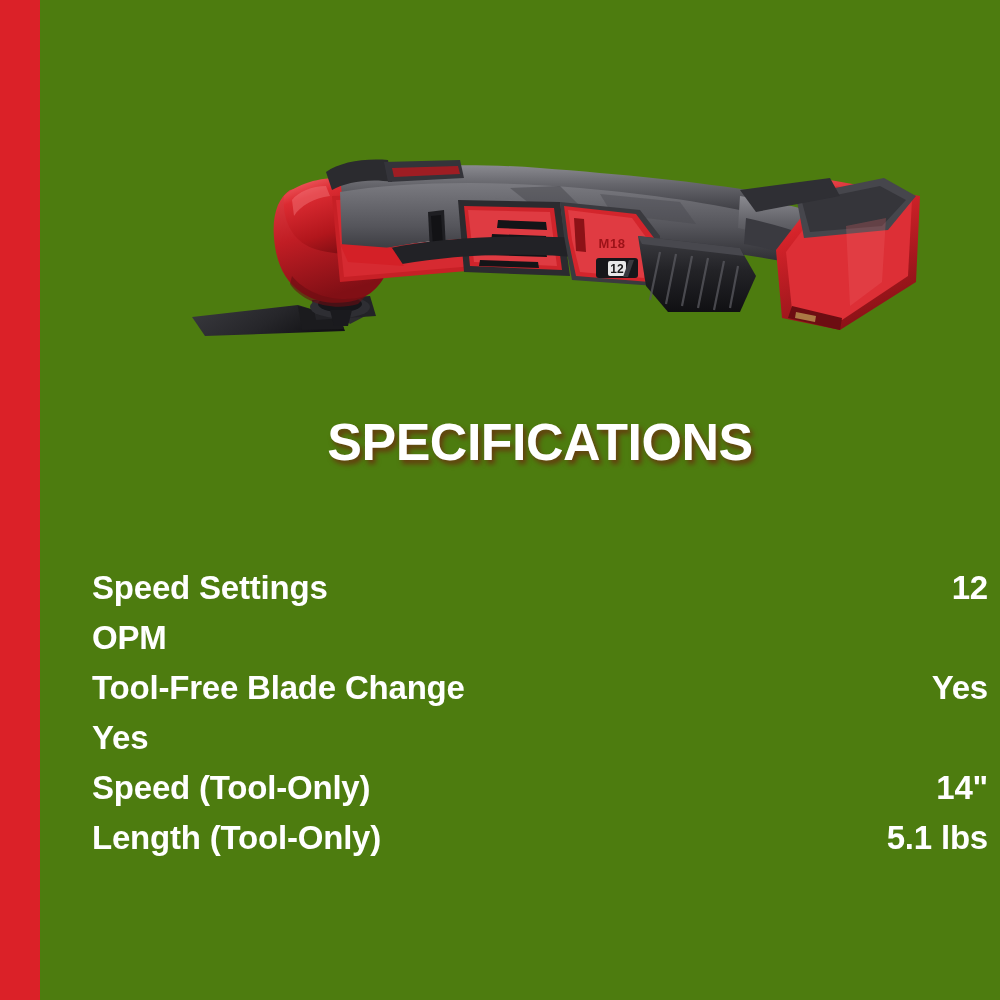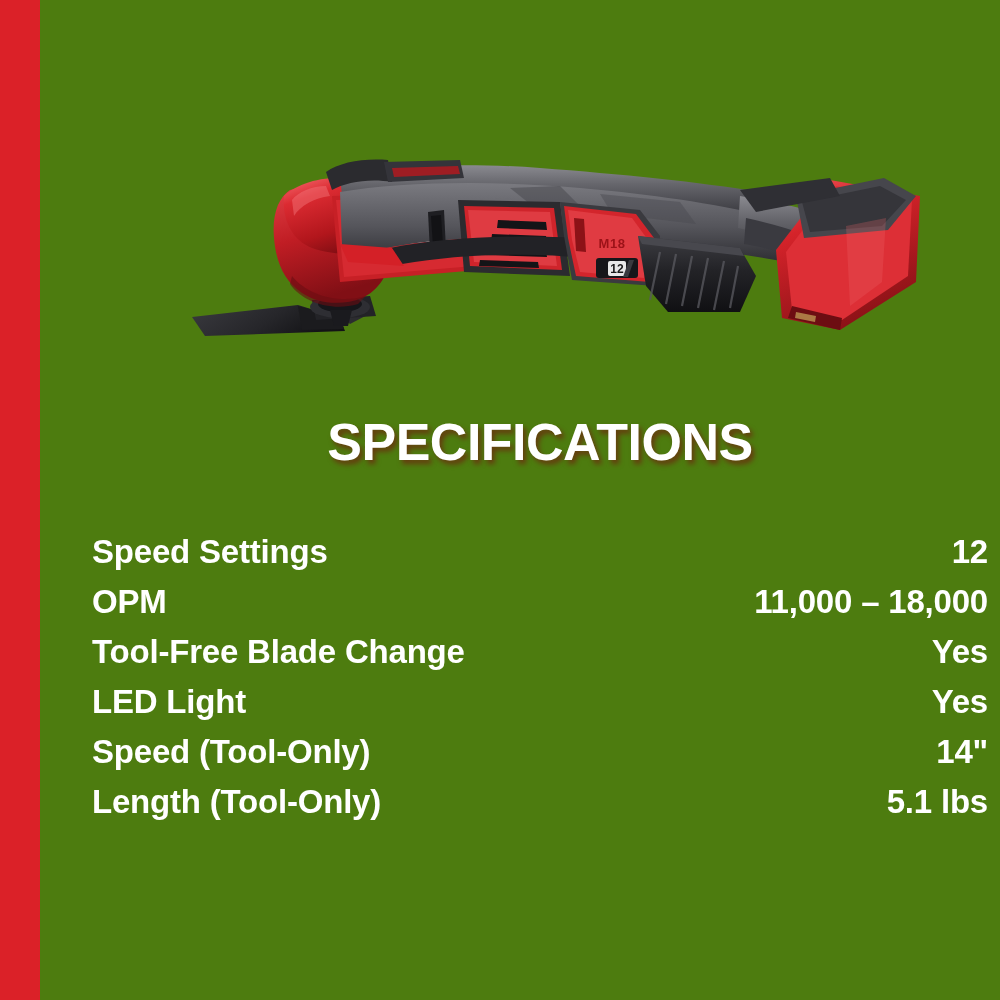--- a/index.html
+++ b/index.html
@@ -28,21 +28,21 @@
     letter-spacing:-0.5px;
     line-height:1;
     text-shadow:3px 4px 5px rgba(120,8,14,0.55);
     font-family:"Liberation Sans", sans-serif;
   }
 
   
   .spec-table{
     position:absolute;
     left:52px;
-    top:527px;
+    top:563px;
     width:896px;
   }
   .spec-row{
     display:flex;
     align-items:baseline;
     justify-content:space-between;
     height:50px;
     line-height:50px;
   }
   .spec-label,.spec-value{
@@ -262,30 +262,28 @@
 
   <div class="spec-table">
 
     <div class="spec-row">
       <span class="spec-label">Speed Settings</span>
       <span class="spec-value">12</span>
     </div>
 
     <div class="spec-row">
       <span class="spec-label">OPM</span>
-      <span class="spec-value">11,000 – 18,000</span>
     </div>
 
     <div class="spec-row">
       <span class="spec-label">Tool-Free Blade Change</span>
       <span class="spec-value">Yes</span>
     </div>
 
     <div class="spec-row">
-      <span class="spec-label">LED Light</span>
       <span class="spec-value">Yes</span>
     </div>
 
     <div class="spec-row">
       <span class="spec-label">Speed (Tool-Only)</span>
       <span class="spec-value">14"</span>
     </div>
 
     <div class="spec-row">
       <span class="spec-label">Length (Tool-Only)</span>

